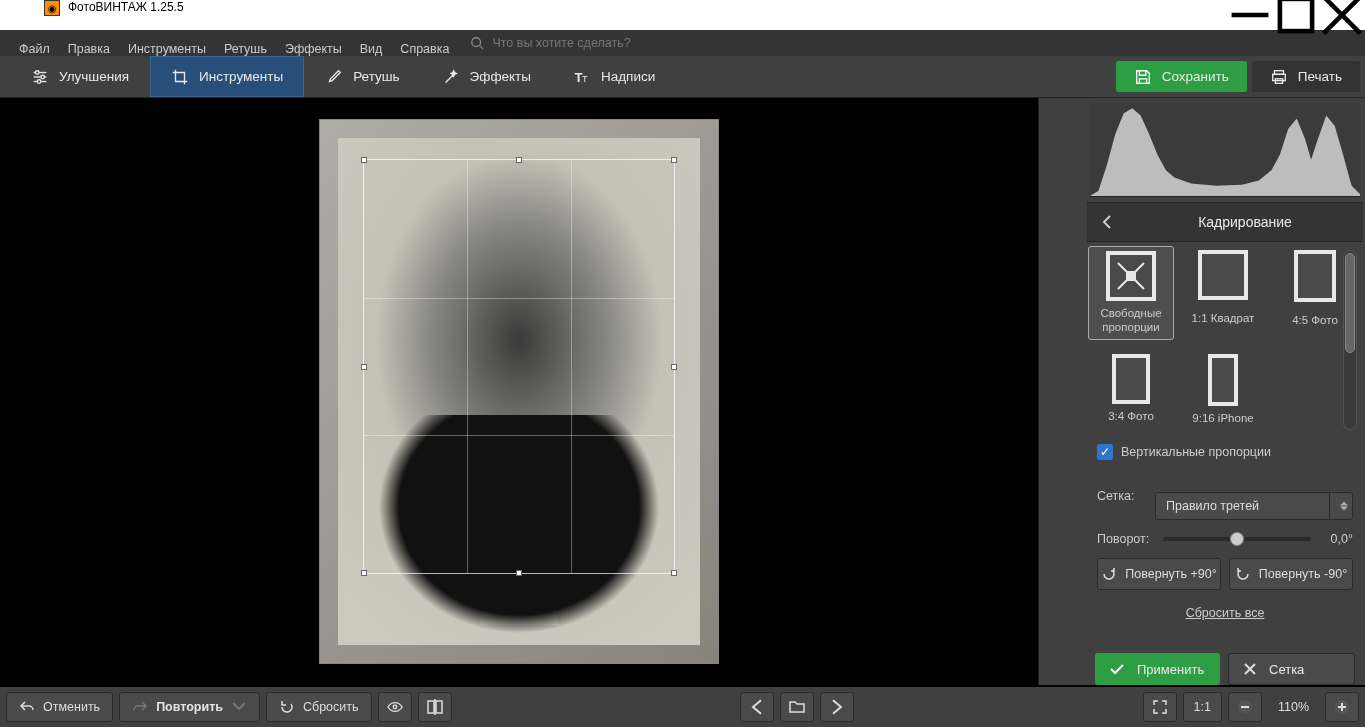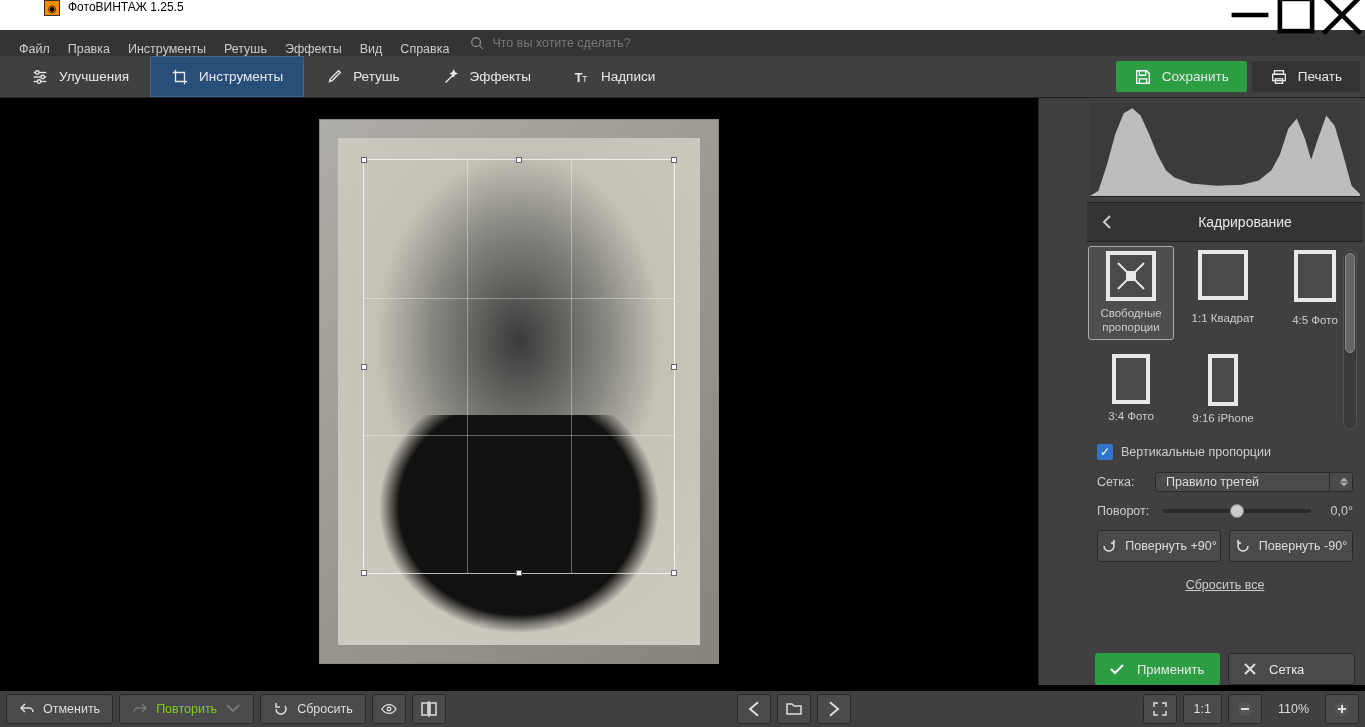--- a/index.html
+++ b/index.html
@@ -64,40 +64,40 @@
 .preset .thumb{width:50px;height:50px;border:4px solid #e8e8e8;display:flex;align-items:center;justify-content:center;background:#4a4a4a;}
 .preset .thumb.r34{width:38px;height:50px;}
 .preset .thumb.r916{width:30px;height:52px;}
 .preset .lbl{color:#ccc;font-size:11.5px;text-align:center;line-height:1.2;min-height:26px;display:flex;align-items:center;}
 .preset:nth-child(n+4) .lbl { min-height: 14px; }
 .vtrack { position:absolute; right:8px; top:8px; bottom:8px; width:14px; border:1px solid #555; border-radius:7px; background:#3a3a3a;}
 .vthumb { position:absolute; left:1px; right:1px; top:2px; height:100px; background:#666; border-radius:6px;border:1px solid #888;}
 
 .ctl-row { display:flex;align-items:center;padding: 6px 12px; color:#ccc; font-size:12.5px; gap:8px;}
 .check { width:16px;height:16px;background:#2f75cc;border-radius:2px;display:flex;align-items:center;justify-content:center;color:#fff;font-size:12px;}
-.select { flex:1; height:20px; background:#4a4a4a; border:1px solid #2a2a2a;border-radius:3px;display:flex;align-items:center;padding:0 10px;color:#ddd;font-size:12.5px;position:relative;}
+.select { flex:1; height:28px; background:#4a4a4a; border:1px solid #2a2a2a;border-radius:3px;display:flex;align-items:center;padding:0 10px;color:#ddd;font-size:12.5px;position:relative;margin-top:20px;}
 .select:after{content:"";position:absolute;right:0;top:0;bottom:0;width:22px;border-left:1px solid #2a2a2a;}
 .spinner{position:absolute;right:4px;top:50%;transform:translateY(-50%);display:flex;flex-direction:column;gap:1px;}
 .spinner .up,.spinner .dn{width:0;height:0;border-left:4px solid transparent;border-right:4px solid transparent;}
 .spinner .up{border-bottom:4px solid #aaa;}.spinner .dn{border-top:4px solid #aaa;}
 .slider { flex:1;height:4px;background:#2a2a2a;border-radius:2px;position:relative;}
 .slider .knob{position:absolute;left:50%;top:50%;transform:translate(-50%,-50%);width:14px;height:14px;border-radius:50%;background:#ccc;border:1px solid #888;}
 .rot-btns{display:flex;gap:8px;padding:6px 12px;}
 .rot-btn{flex:1;height:32px;background:#4a4a4a;border:1px solid #2a2a2a;border-radius:3px;display:flex;align-items:center;justify-content:center;gap:8px;color:#ddd;font-size:12.5px;}
 .reset{text-align:center;padding:10px;color:#ccc;font-size:12.5px;text-decoration:underline;}
 
 .action-row{display:flex;gap:8px;padding:6px 10px 0 10px;}
 .abtn{flex:1;height:32px;border-radius:3px;display:flex;align-items:center;gap:12px;padding:0 14px;color:#e8e8e8;font-size:13px;}
 .abtn.ok{background:#2e9e45;}
 .abtn.cancel{background:#4a4a4a;border:1px solid #2a2a2a;}
 
 
-.bottombar { height: 42px; background: #404040; display:flex; align-items:center; padding:0 6px; gap:6px; border-top:6px solid #000000;}
+.bottombar { height: 42px; background: #404040; display:flex; align-items:center; padding:0 6px; gap:6px; border-top:2px solid #000000;}
 .bbtn { height:30px; background:#4a4a4a; border:1px solid #2a2a2a; border-radius:3px; display:flex;align-items:center;gap:8px;padding:0 12px;color:#ddd;font-size:12.5px;}
-.bbtn.disabled{color:#84cc16;}
+.bbtn.disabled{color:#e5e5e5;font-weight:bold;}
 .bbtn.icon{width:34px;padding:0;justify-content:center;}
 .bottombar .spacer{flex:1;}
 .zoom{color:#ddd;font-size:12.5px;padding:0 10px;}
 .bbtn svg{width:16px;height:16px;}
 </style>
 </head>
 <body>
 
 <div class="titlebar">
   <div class="logo"></div>

